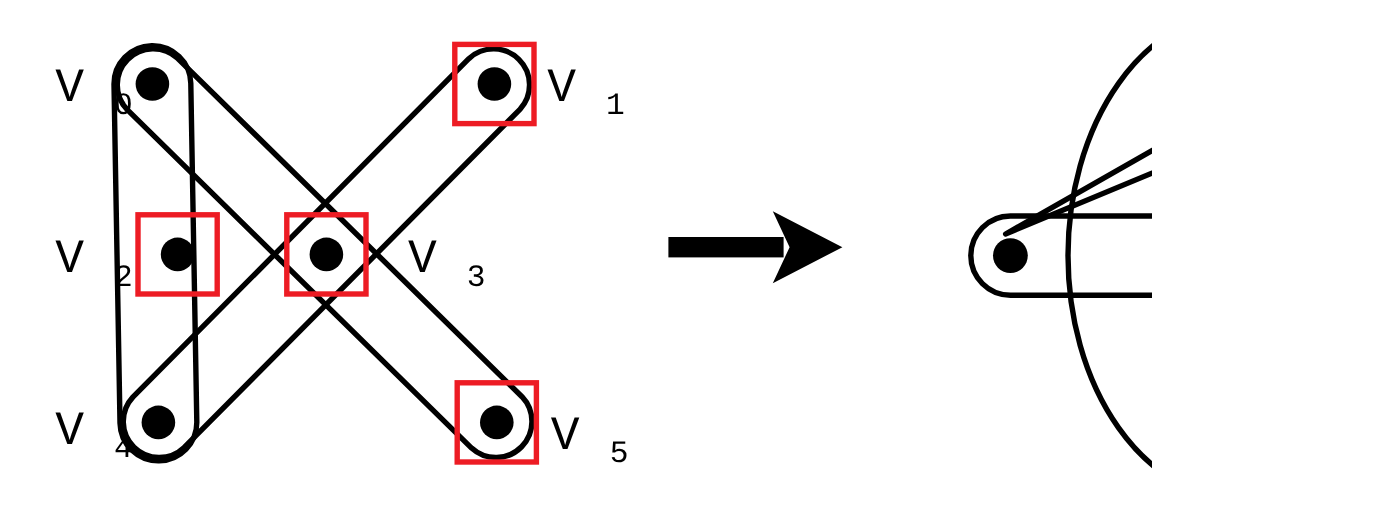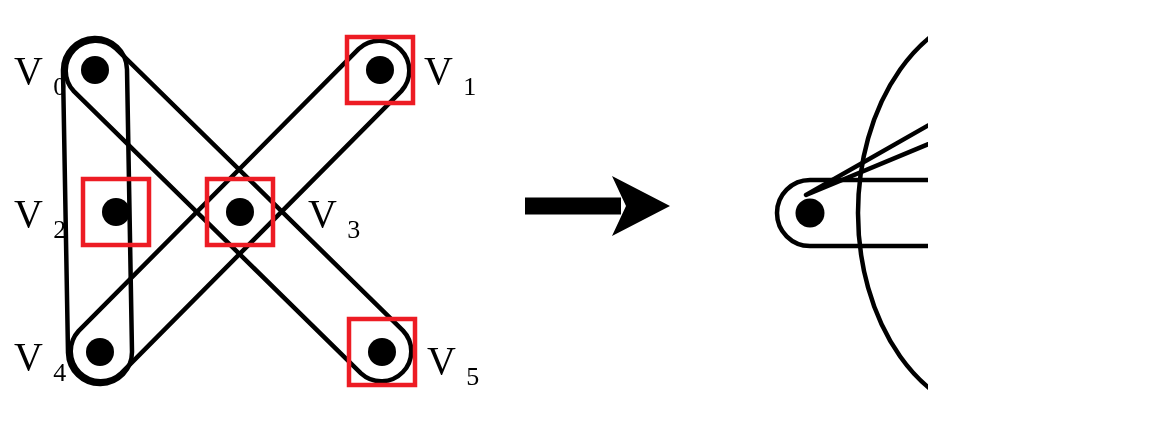--- a/index.html
+++ b/index.html
@@ -5,22 +5,23 @@
   html, body {
     margin: 0;
     padding: 0;
     background: #ffffff;
   }
   .canvas {
     position: relative;
     width: 928px;
     height: 425px;
     background: var(--background, #ffffff);
-    font-family: Liberation Serif, serif;
+    font-family: Liberation Mono, monospace;
     overflow: hidden;
+    padding-left: 32px;
   }
   svg { display: block; }
   .edge {
     fill: none;
     stroke: var(--ink, #000000);
     stroke-width: 4.5;
     stroke-linejoin: round;
   }
   .vertex { fill: var(--ink, #000000); }
   .hl {

